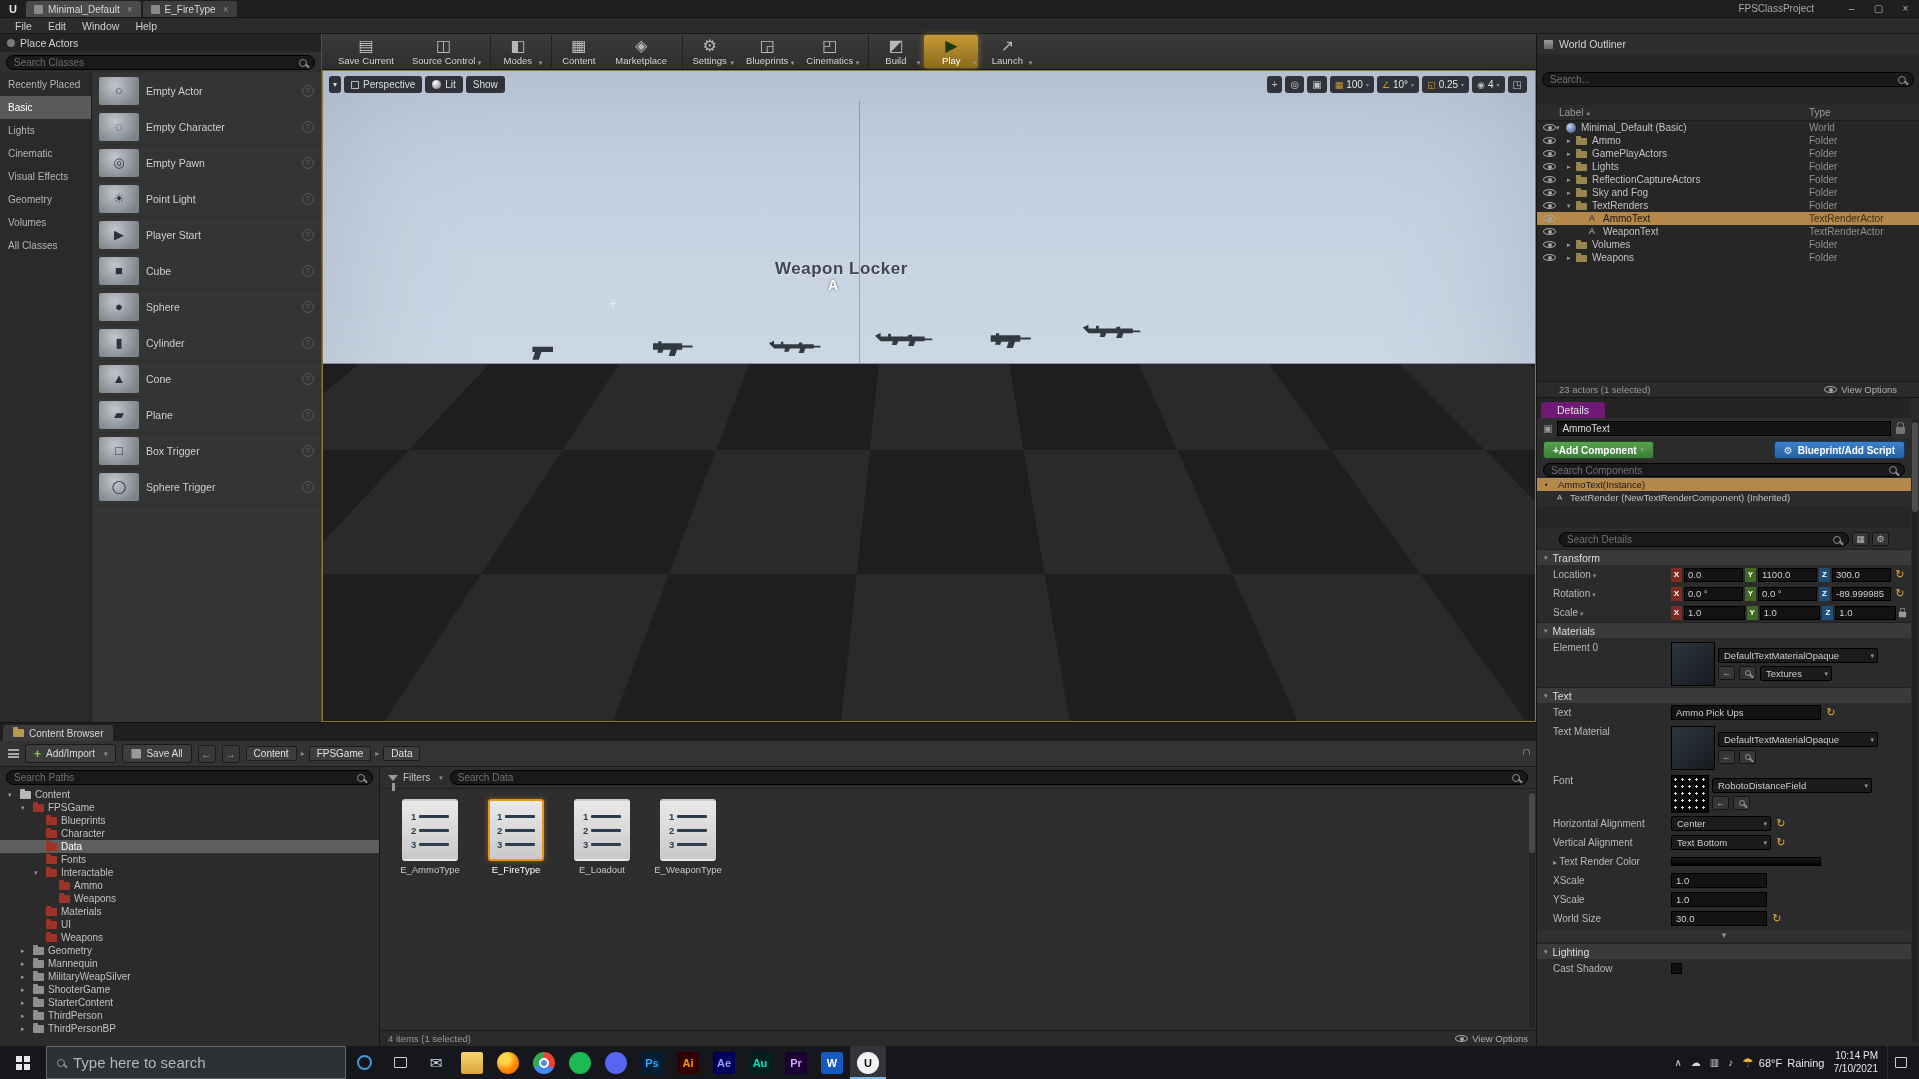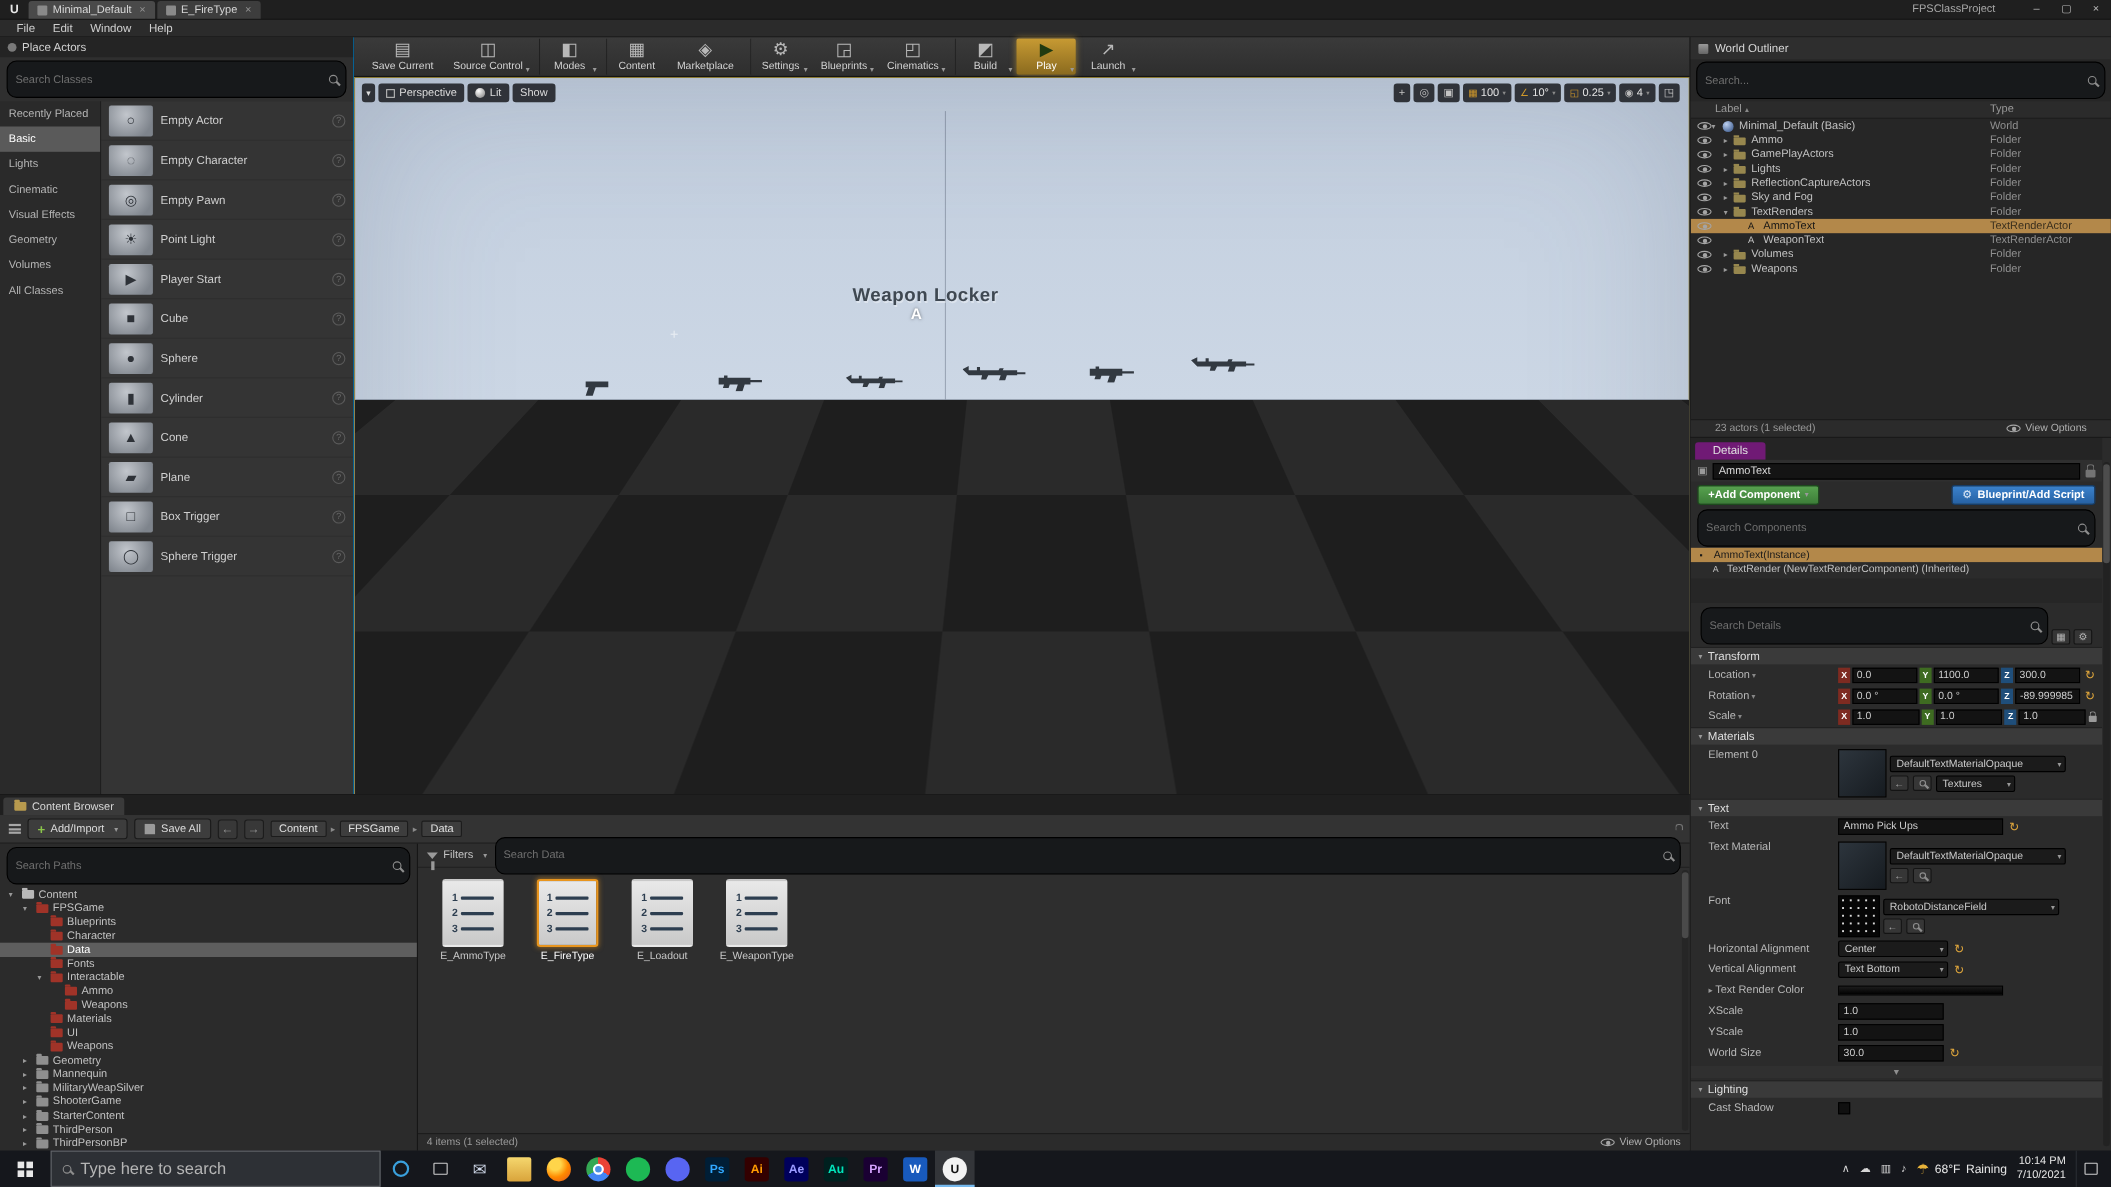--- a/index.html
+++ b/index.html
@@ -43,21 +43,21 @@
 
 .main{position:absolute;left:0;top:34px;width:1536px;height:688px}
 .right-panel{position:absolute;right:0;top:34px;width:383px;bottom:33px;background:#2b2b2b;border-left:1px solid #141414;display:flex;flex-direction:column}
 .content-browser{position:absolute;left:0;top:722px;width:1536px;height:324px;background:#2b2b2b;border-top:1px solid #141414}
 .taskbar{position:absolute;left:0;bottom:0;width:1919px;height:33px;background:#15171c;display:flex;align-items:center;z-index:20}
 
 
 .place-actors{position:absolute;left:0;top:0;width:322px;height:688px;background:#2f2f2f;border-right:1px solid #0369a1;display:flex;flex-direction:column}
 .pa-head{height:18px;background:#242424;display:flex;align-items:center;gap:5px;padding:0 7px;font-size:10.5px;color:#d0d0d0}
 .pa-head-ic{width:8px;height:8px;background:#7a7a7a;border-radius:50%}
-.search{display:flex;align-items:center;background:#17191b;border:1px solid #000;border-radius:9px;height:15px;padding:16px 7px;color:#777;font-size:10px;gap:3px}
+.search{display:flex;align-items:center;background:#17191b;border:1px solid #000;border-radius:9px;height:15px;padding:0 7px;color:#777;font-size:10px;gap:3px}
 .search input{flex:1;min-width:0;background:transparent;border:none;outline:none;color:#bdbdbd;font-size:10px}
 .search input::placeholder{color:#6f6f6f}
 .pa-search{margin:3px 6px}
 .pa-body{flex:1;display:flex;overflow:hidden}
 .pa-cats{width:92px;background:#2a2a2a;border-right:1px solid #1d1d1d;display:flex;flex-direction:column}
 .pa-cat{height:23px;display:flex;align-items:center;padding-left:8px;font-size:10px;color:#b5b5b5}
 .pa-cat.active{background:#5a5a5a;color:#fff}
 .pa-items{flex:1;background:#343434;display:flex;flex-direction:column;overflow:hidden}
 .pa-item{height:36px;display:flex;align-items:center;gap:7px;padding:0 7px;border-bottom:1px solid #2e2e2e}
 .pa-ic{width:40px;height:28px;border-radius:2px;background:radial-gradient(circle at 40% 30%,#c2c6cc,#7e848c 78%);display:flex;align-items:center;justify-content:center;font-size:13px;color:#2e3238;flex:none}
@@ -101,21 +101,21 @@
 .chip-ic.amber{color:#cf982a}
 .dd7{font-size:6px;color:#8a8a8a}
 .persp-ic{width:8px;height:8px;border:1px solid #bbb;flex:none}
 .lit-ic{width:9px;height:9px;border-radius:50%;background:radial-gradient(circle at 35% 30%,#fff,#777);flex:none}
 .vp-axis{position:absolute;left:12px;bottom:14px;z-index:5}
 
 
 .outliner{height:364px;display:flex;flex-direction:column;background:#262626;border-bottom:1px solid #141414}
 .ol-head{height:20px;background:#2e2e2e;display:flex;align-items:center;gap:6px;padding:0 7px;font-size:10.5px;color:#d5d5d5}
 .ol-head-ic{width:9px;height:9px;background:linear-gradient(#9a9a9a,#666);border-radius:1px}
-.ol-search{margin:2px 5px}
+.ol-search{margin:18px 5px}
 .ol-cols{height:16px;display:flex;align-items:center;padding:0 6px 0 22px;color:#9a9a9a;font-size:10px;border-bottom:1px solid #1c1c1c;background:#2b2b2b}
 .ol-cols .sort{font-size:7px;margin-left:3px;color:#888}
 .ol-cols .t{margin-left:auto;width:104px}
 .ol-rows{flex:1;overflow:hidden}
 .ol-row{height:13px;display:flex;align-items:center;padding:0 6px;font-size:10px;color:#c2c2c2}
 .ol-row.selected{background:#b3884a;color:#161616}
 .ol-row.selected .ol-type{color:#3a2f1d}
 .ol-ind{width:calc(var(--d,0)*11px);flex:none}
 .ol-arrow{width:9px;font-size:7px;color:#999;flex:none}
 .ol-ic{width:13px;height:10px;position:relative;flex:none;margin-right:3px}
@@ -134,21 +134,21 @@
 .dt-tab{background:#701a75;border-radius:3px 3px 0 0;padding:2px 16px;font-size:10.5px;color:#e0e0e0}
 .dt-name-row{height:20px;display:flex;align-items:center;gap:5px;padding:0 6px;background:#2f2f2f}
 .cube-ic{color:#9a9a9a;font-size:10px}
 .dt-name{flex:1;height:15px;background:#141414;border:1px solid #000;color:#dcdcdc;font-size:10px;padding:0 4px;outline:none}
 .dim{opacity:.65}
 .dt-btn-row{height:24px;display:flex;align-items:center;justify-content:space-between;padding:0 6px;gap:6px}
 .btn-green{background:linear-gradient(#57a24f,#3c7d38);border:1px solid #1d4a1d;border-radius:3px;height:18px;display:flex;align-items:center;padding:0 9px;color:#fff;font-size:10px;font-weight:bold}
 .btn-blue{background:linear-gradient(#3b82cc,#2661a3);border:1px solid #163c66;border-radius:3px;height:18px;display:flex;align-items:center;gap:5px;padding:0 9px;color:#fff;font-size:10px;font-weight:bold}
 .gear{font-size:10px;color:#dce8f5}
 .search.slim{margin:1px 6px;height:14px}
-.sd-row{display:flex;align-items:flex-end;gap:3px;margin:2px 9px}
+.sd-row{display:flex;align-items:flex-start;gap:3px;margin:2px 22px}
 .sd-row .search{flex:1;margin:0}
 .mini{width:17px;height:14px;background:#363636;border:1px solid #141414;display:flex;align-items:center;justify-content:center;color:#b5b5b5;font-size:9px;border-radius:2px;flex:none}
 .comp-rows{display:flex;flex-direction:column}
 .comp-row{height:13px;display:flex;align-items:center;gap:4px;padding-left:calc(8px + var(--d,0)*12px);font-size:9.5px;color:#c0c0c0;white-space:nowrap;overflow:hidden}
 .comp-row.selected{background:#b3884a;color:#1a1a1a}
 .comp-ic{font-size:8px;width:9px;flex:none}
 .dt-gap{height:22px;background:#262626;margin:2px 0}
 .sect-head{height:16px;background:#3a3a3a;display:flex;align-items:center;gap:5px;padding:0 7px;color:#dedede;font-size:10.5px;border-top:1px solid #202020}
 .sect-ar{font-size:7px;color:#999}
 .prop-row{display:flex;align-items:center;min-height:19px;padding:1px 4px 1px 16px}

